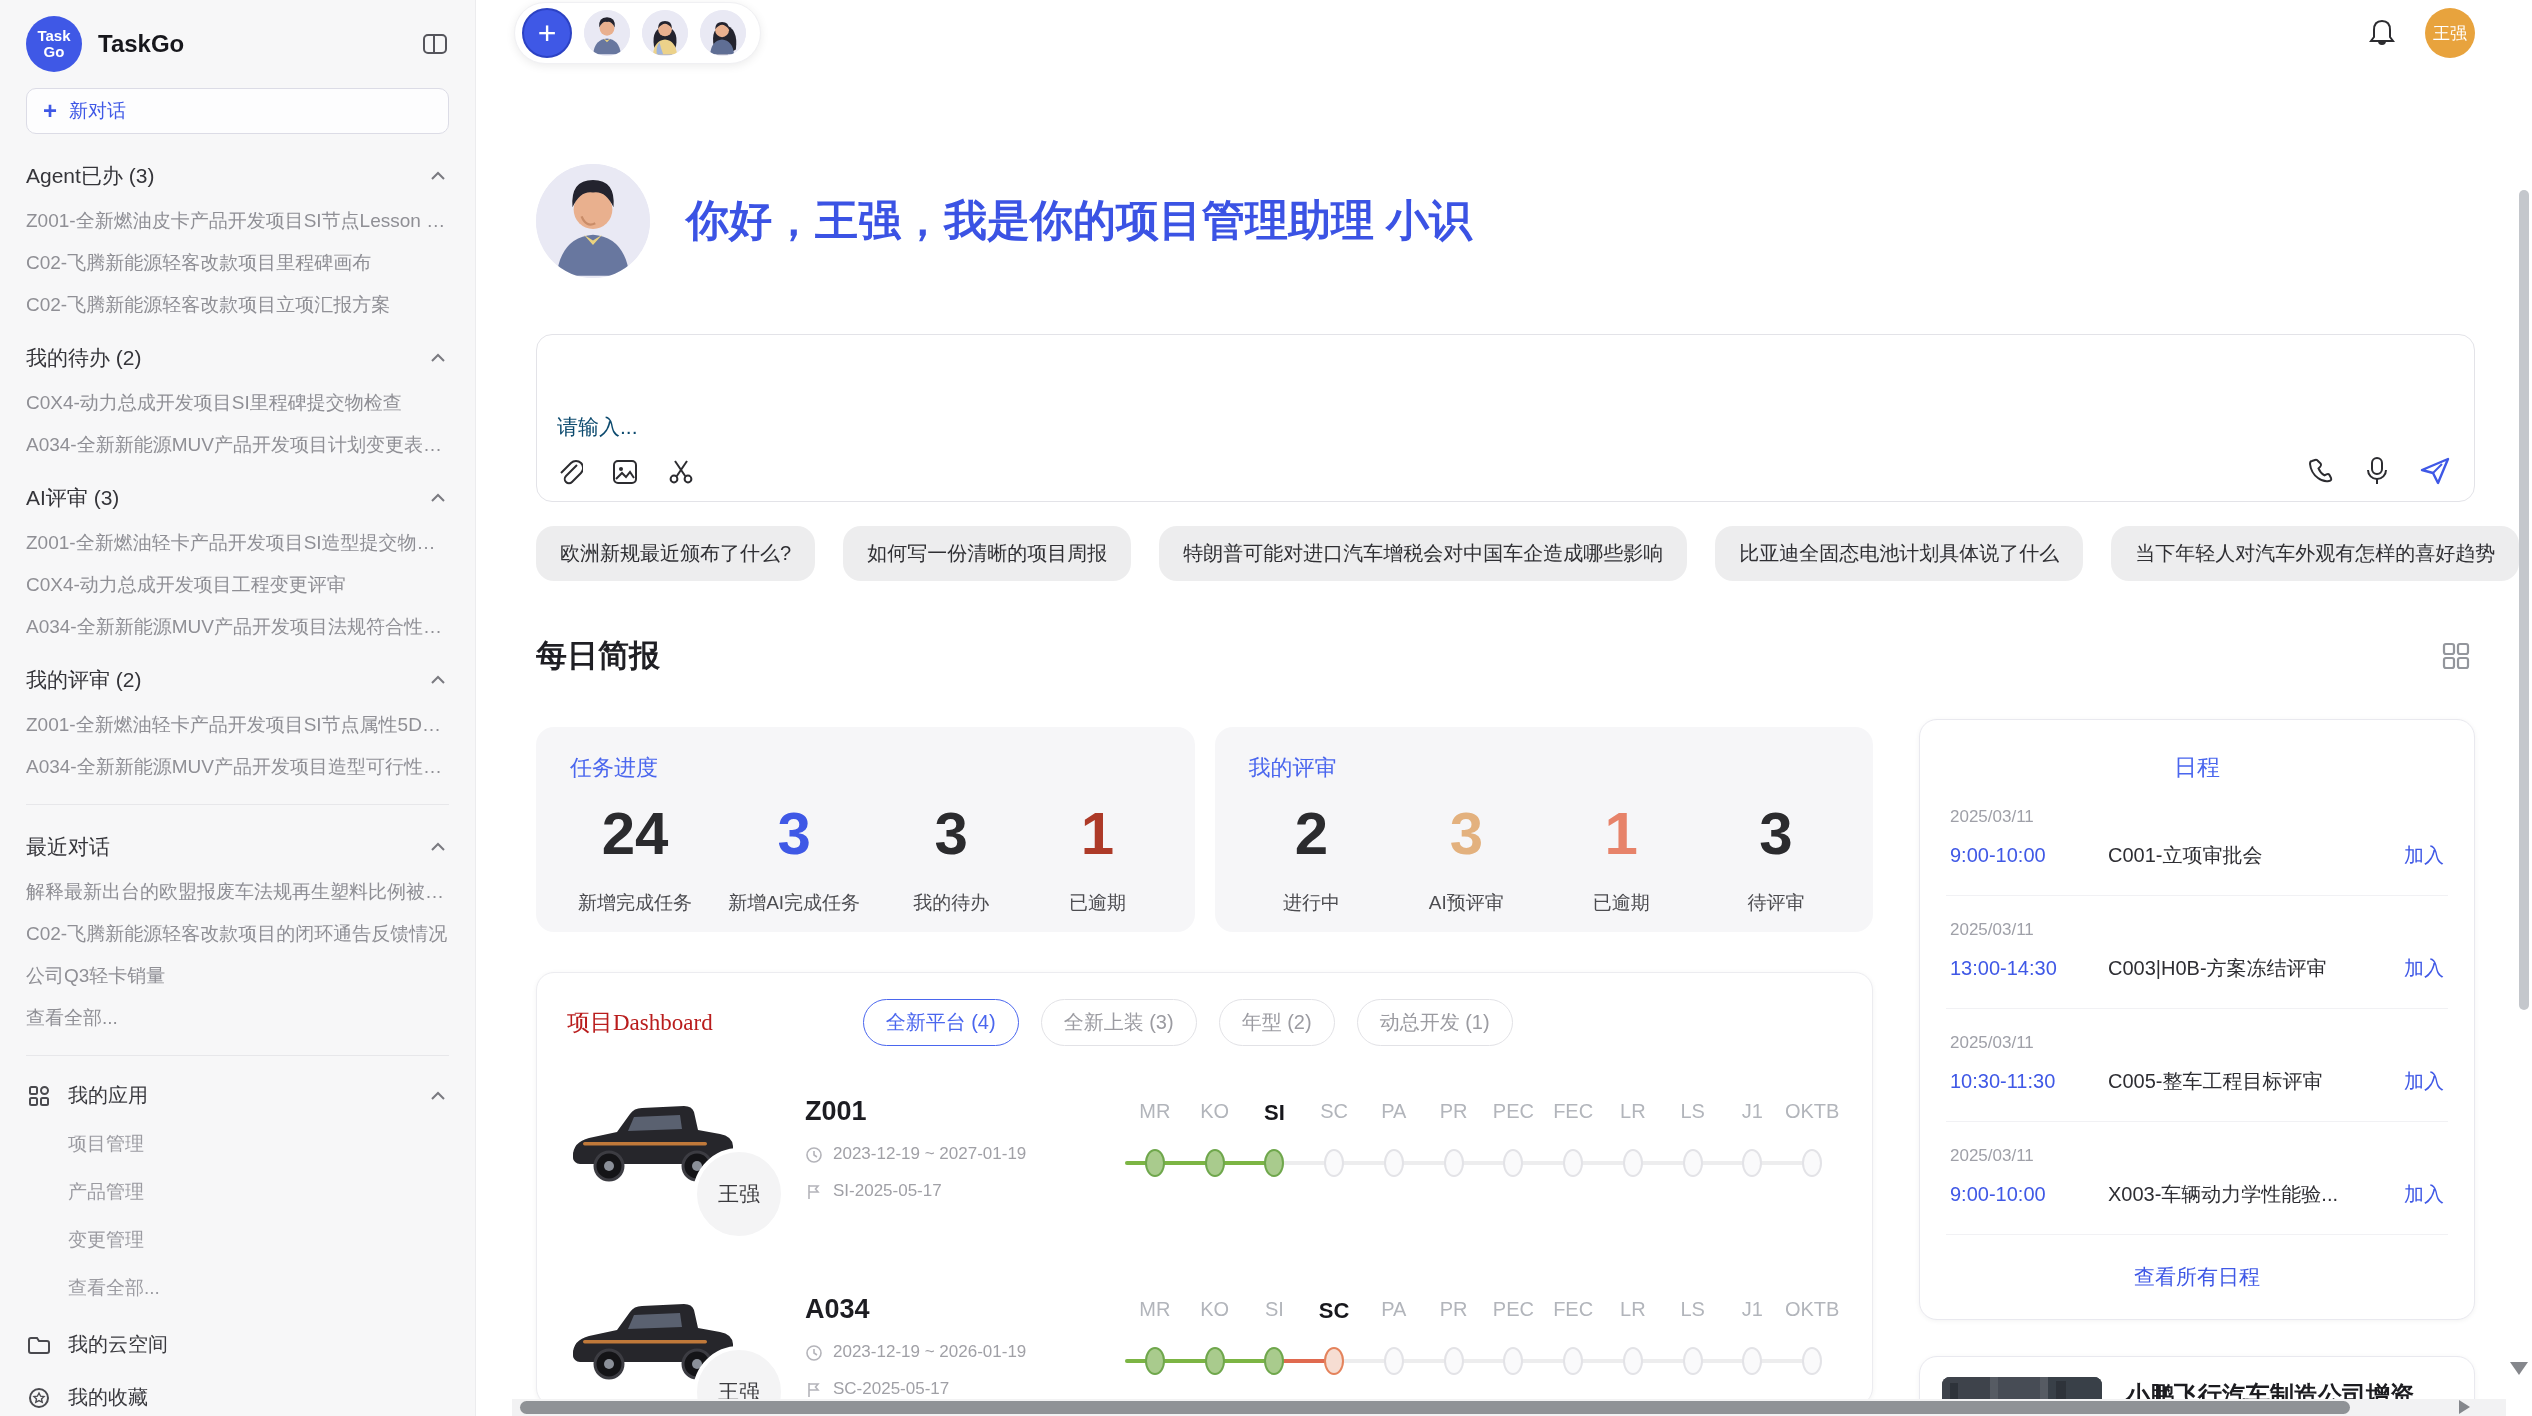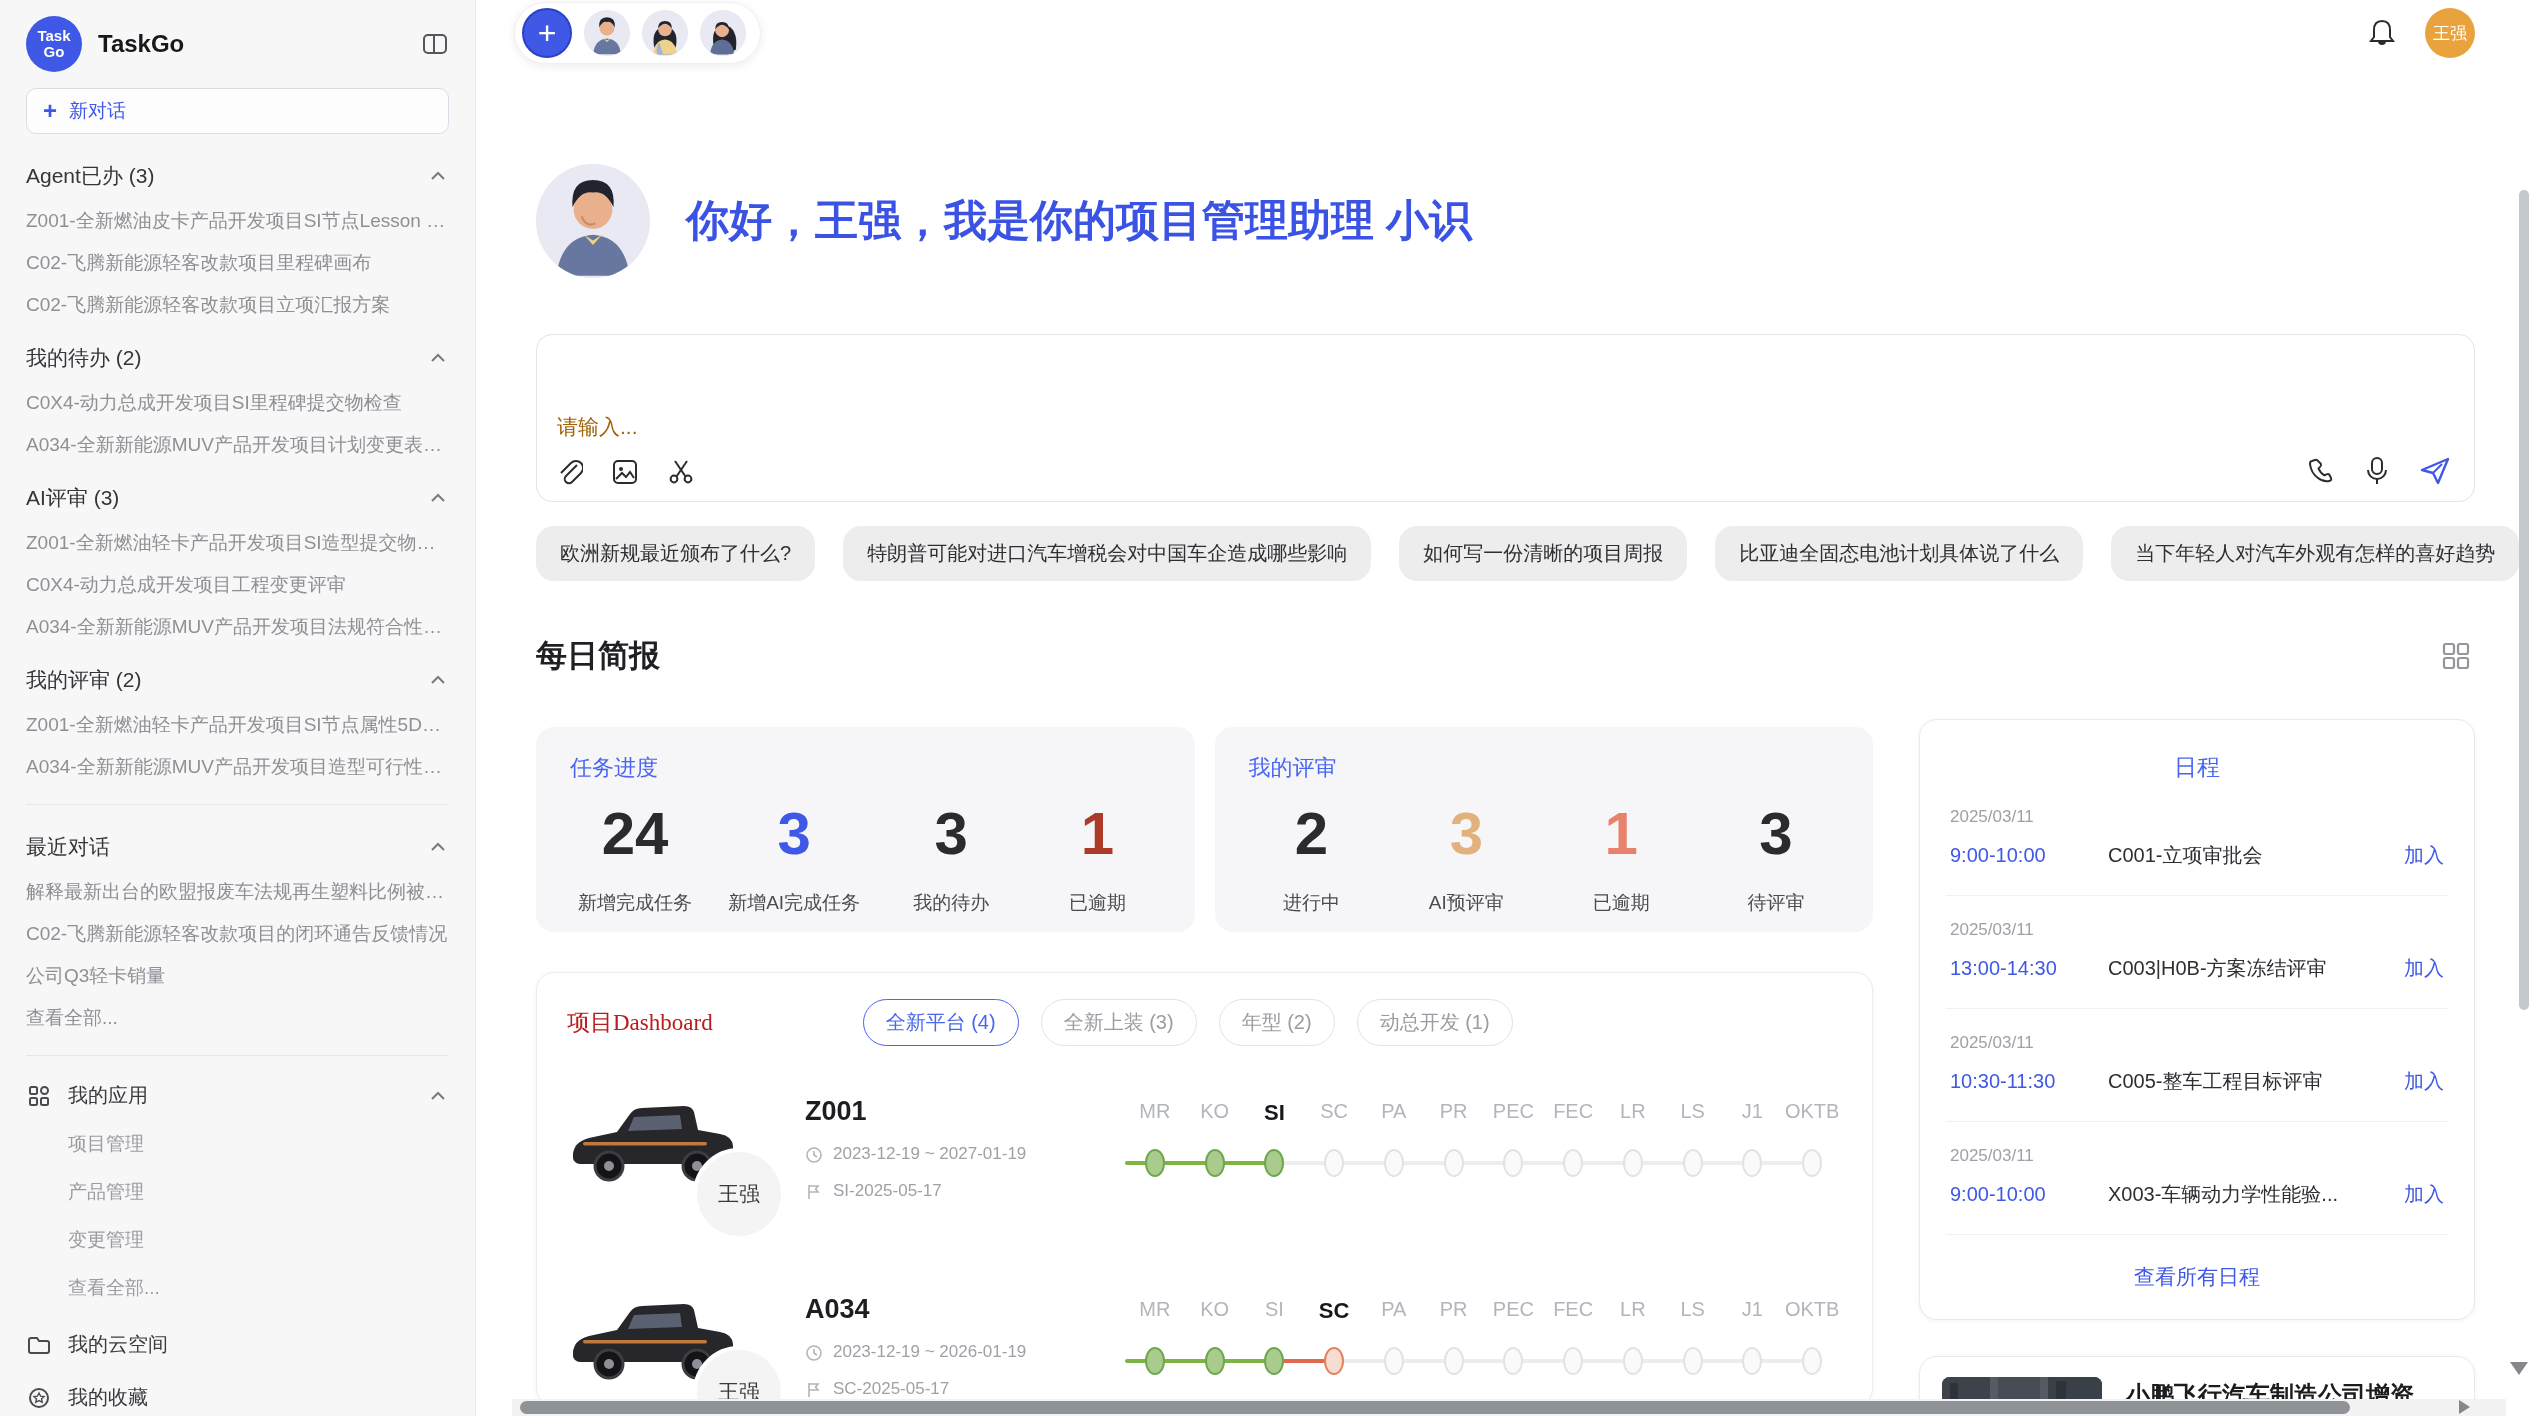--- a/index.html
+++ b/index.html
@@ -32,21 +32,21 @@
   .avatar svg { display:block; }
   .top-right { margin-left:auto; display:flex; align-items:center; gap:28px; }
   .bell { display:flex; cursor:pointer; }
   .user-badge { width:50px; height:50px; border-radius:50%; background:#e8a33d; color:#fff; font-size:17px; display:flex; align-items:center; justify-content:center; cursor:pointer; }
 
   .hero { display:flex; align-items:center; margin-top:98px; }
   .hero-avatar { width:114px; height:114px; border-radius:50%; overflow:hidden; background:#e9e9f4; }
   .greeting { margin-left:36px; font-size:43px; font-weight:bold; color:#3b53e4; }
 
   .composer { margin-top:56px; height:168px; border:1.5px solid #e3e3e8; border-radius:16px; position:relative; background:#fff; }
-  .placeholder { position:absolute; left:20px; top:78px; font-size:21px; color:#a16207; }
+  .placeholder { position:absolute; left:20px; top:78px; font-size:21px; color:#0c4a6e; }
   .composer-left { position:absolute; left:20px; bottom:15px; display:flex; gap:28px; align-items:center; }
   .composer-right { position:absolute; right:24px; bottom:15px; display:flex; gap:30px; align-items:center; }
   .cicon { display:flex; cursor:pointer; }
 
   .chips { display:flex; gap:28px; margin-top:24px; }
   .chip { background:#ededee; border-radius:18px; padding:14px 24px; font-size:20px; color:#2f2f33; white-space:nowrap; cursor:pointer; }
 
   .briefing-head { position:relative; margin-top:54px; height:46px; }
   .briefing-title { text-align:left; font-size:31px; font-weight:bold; color:#1f1f24; }
   .grid-icon { position:absolute; right:4px; top:6px; cursor:pointer; }
@@ -346,22 +346,22 @@
           <svg width="30" height="28" viewBox="0 0 30 28">
               <path d="M2 13 L28 2 L18 26 L13 16 Z" fill="none" stroke="#3f58e6" stroke-width="2.4" stroke-linejoin="round"></path>
               <line x1="13" y1="16" x2="22" y2="7" stroke="#3f58e6" stroke-width="2"></line>
             </svg>
         </span>
       </div>
     </div>
 
     <div class="chips" id="chips">
         <div class="chip">欧洲新规最近颁布了什么?</div>
+        <div class="chip">如何写一份清晰的项目周报</div>
         <div class="chip">特朗普可能对进口汽车增税会对中国车企造成哪些影响</div>
-        <div class="chip">如何写一份清晰的项目周报</div>
         <div class="chip">比亚迪全固态电池计划具体说了什么</div>
         <div class="chip">当下年轻人对汽车外观有怎样的喜好趋势</div>
       </div>
 
     <div class="briefing-head">
       <div class="briefing-title">每日简报</div>
       <span class="grid-icon">
         <svg width="30" height="30" viewBox="0 0 30 30" fill="none" stroke="#93969c" stroke-width="2.2">
             <rect x="3" y="3" width="10" height="10" rx="2"></rect>
             <rect x="17" y="3" width="10" height="10" rx="2"></rect>

